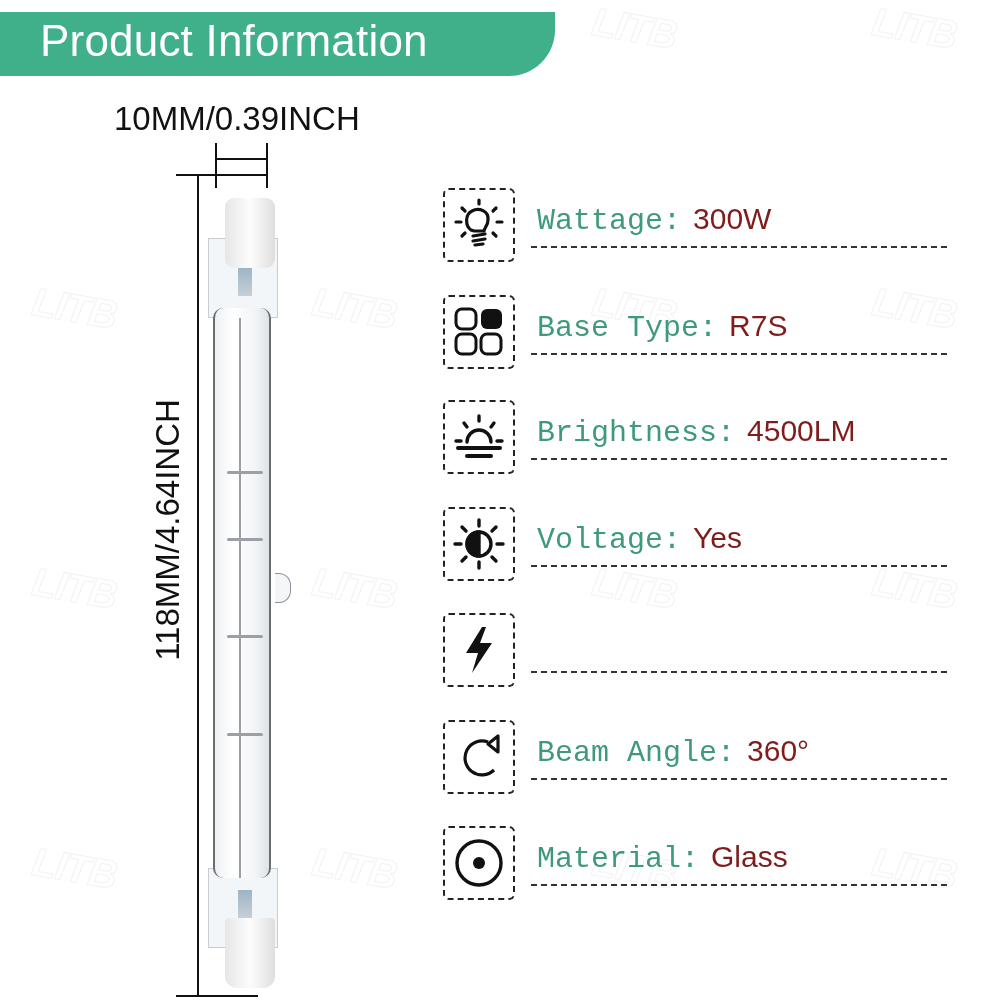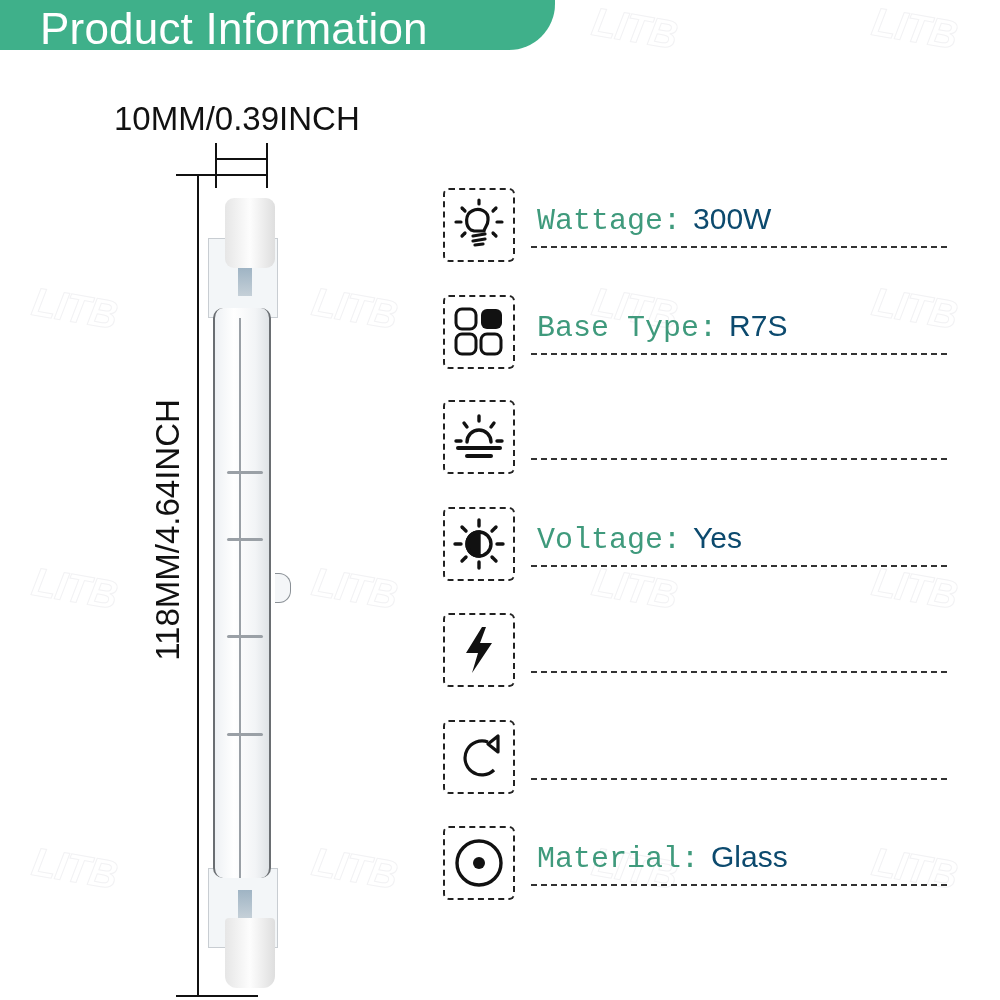--- a/index.html
+++ b/index.html
@@ -1,20 +1,20 @@
 <!DOCTYPE html>
 <html><head>
 <meta charset="utf-8">
 <style>
   * { box-sizing: border-box; margin: 0; padding: 0; }
   html, body { width: 1000px; height: 1000px; background: #ffffff; overflow: hidden; }
   body { position: relative; font-family: "Liberation Sans", sans-serif; }
 
   .banner {
-    position: absolute; left: 0; top: 0; width: 555px; height: 50px;
+    position: absolute; left: 0; top: 12px; width: 555px; height: 64px;
     background: #3fb08a;
     border-bottom-right-radius: 46px;
     clip-path: polygon(0 0, 100% 0, 100% 0, 100% 100%, 0 100%);
   }
   .banner-title {
     position: absolute; left: 40px; top: 2px;
     color: #ffffff; font-size: 44px; line-height: 54px; letter-spacing: 0.2px;
   }
 
   .watermark {
@@ -56,21 +56,21 @@
 
   
   .spec-row { position: absolute; left: 441px; width: 510px; height: 76px; }
   .icon-box {
     position: absolute; left: 2px; top: 0; width: 72px; height: 74px;
     border: 2px dashed #222; border-radius: 6px;
     display: flex; align-items: center; justify-content: center;
   }
   .spec-text { position: absolute; left: 96px; top: 14px; font-size: 30px; white-space: nowrap; }
   .spec-label { color: #3f9a7c; font-family: Liberation Mono, monospace; }
-  .spec-value { color: #0c4a6e; margin-left: 12px; }
+  .spec-value { color: #7f1d1d; margin-left: 12px; }
   .spec-rule { position: absolute; left: 90px; right: 4px; top: 58px; border-top: 2px dashed #333; }
 </style>
 </head>
 <body>
 
 <div class="watermark" style="left:592px;top:6px;">LITB</div>
 <div class="watermark" style="left:872px;top:6px;">LITB</div>
 <div class="watermark" style="left:32px;top:286px;">LITB</div>
 <div class="watermark" style="left:312px;top:286px;">LITB</div>
 <div class="watermark" style="left:592px;top:286px;">LITB</div>
@@ -153,20 +153,21 @@
       <path d="M15 32 A12 12 0 0 1 39 32"></path>
       <line x1="27" y1="6" x2="27" y2="11"></line>
         <line x1="12" y1="13" x2="15" y2="17"></line>
         <line x1="42" y1="13" x2="39" y2="17"></line>
       <line x1="4" y1="31" x2="9" y2="31"></line>
         <line x1="45" y1="31" x2="50" y2="31"></line>
       <line x1="6" y1="38" x2="48" y2="38" stroke-width="4"></line>
       <line x1="15" y1="46" x2="39" y2="46" stroke-width="4"></line>
     </svg>
   </div>
+  <div class="spec-text"><span class="spec-label">Brightness:</span><span class="spec-value">4500LM</span></div>
   <div class="spec-rule"></div>
 </div>
 
 <div class="spec-row" style="top:507px;">
   <div class="icon-box">
     <svg width="54" height="54" viewBox="0 0 54 54" stroke="#111" stroke-width="3.4" stroke-linecap="round">
       <circle cx="27" cy="27" r="12" fill="none"></circle>
       <path d="M27 15 A12 12 0 0 0 27 39 Z" fill="#111"></path>
       <line x1="27" y1="3" x2="27" y2="9"></line>
         <line x1="27" y1="45" x2="27" y2="51"></line>
@@ -191,20 +192,21 @@
   <div class="spec-rule"></div>
 </div>
 
 <div class="spec-row" style="top:720px;">
   <div class="icon-box">
     <svg width="54" height="54" viewBox="0 0 54 54" fill="none" stroke="#111" stroke-width="3.2" stroke-linejoin="round">
       <path d="M36 12 A17 17 0 1 0 42 40"></path>
       <path d="M36 14 L46 6 L46 22 Z"></path>
     </svg>
   </div>
+  <div class="spec-text"><span class="spec-label">Beam Angle:</span><span class="spec-value">360°</span></div>
   <div class="spec-rule"></div>
 </div>
 
 <div class="spec-row" style="top:826px;">
   <div class="icon-box">
     <svg width="54" height="54" viewBox="0 0 54 54">
       <circle cx="27" cy="27" r="22" fill="none" stroke="#111" stroke-width="3.4"></circle>
       <circle cx="27" cy="27" r="6" fill="#111"></circle>
     </svg>
   </div>

